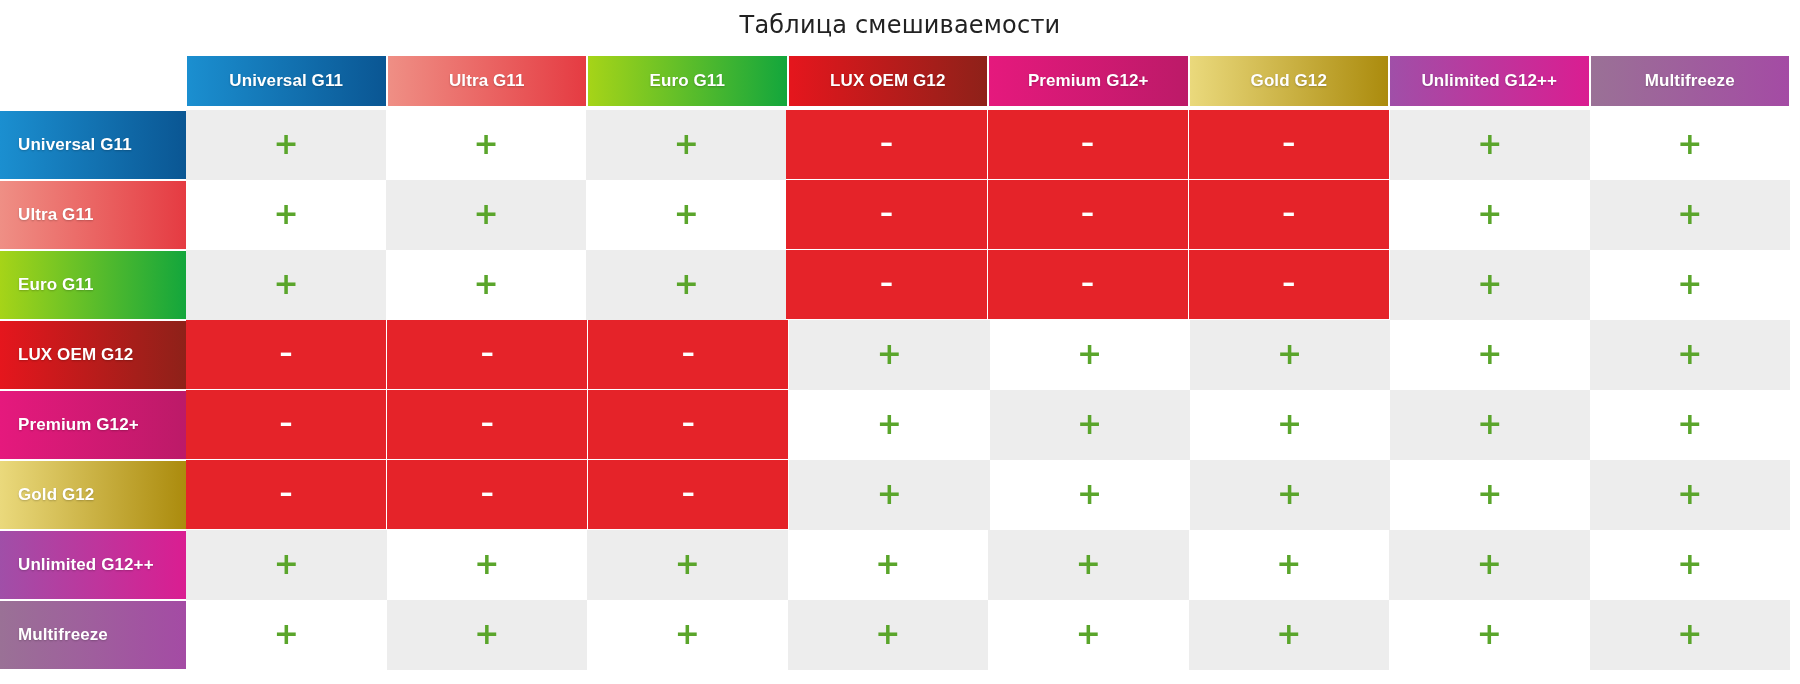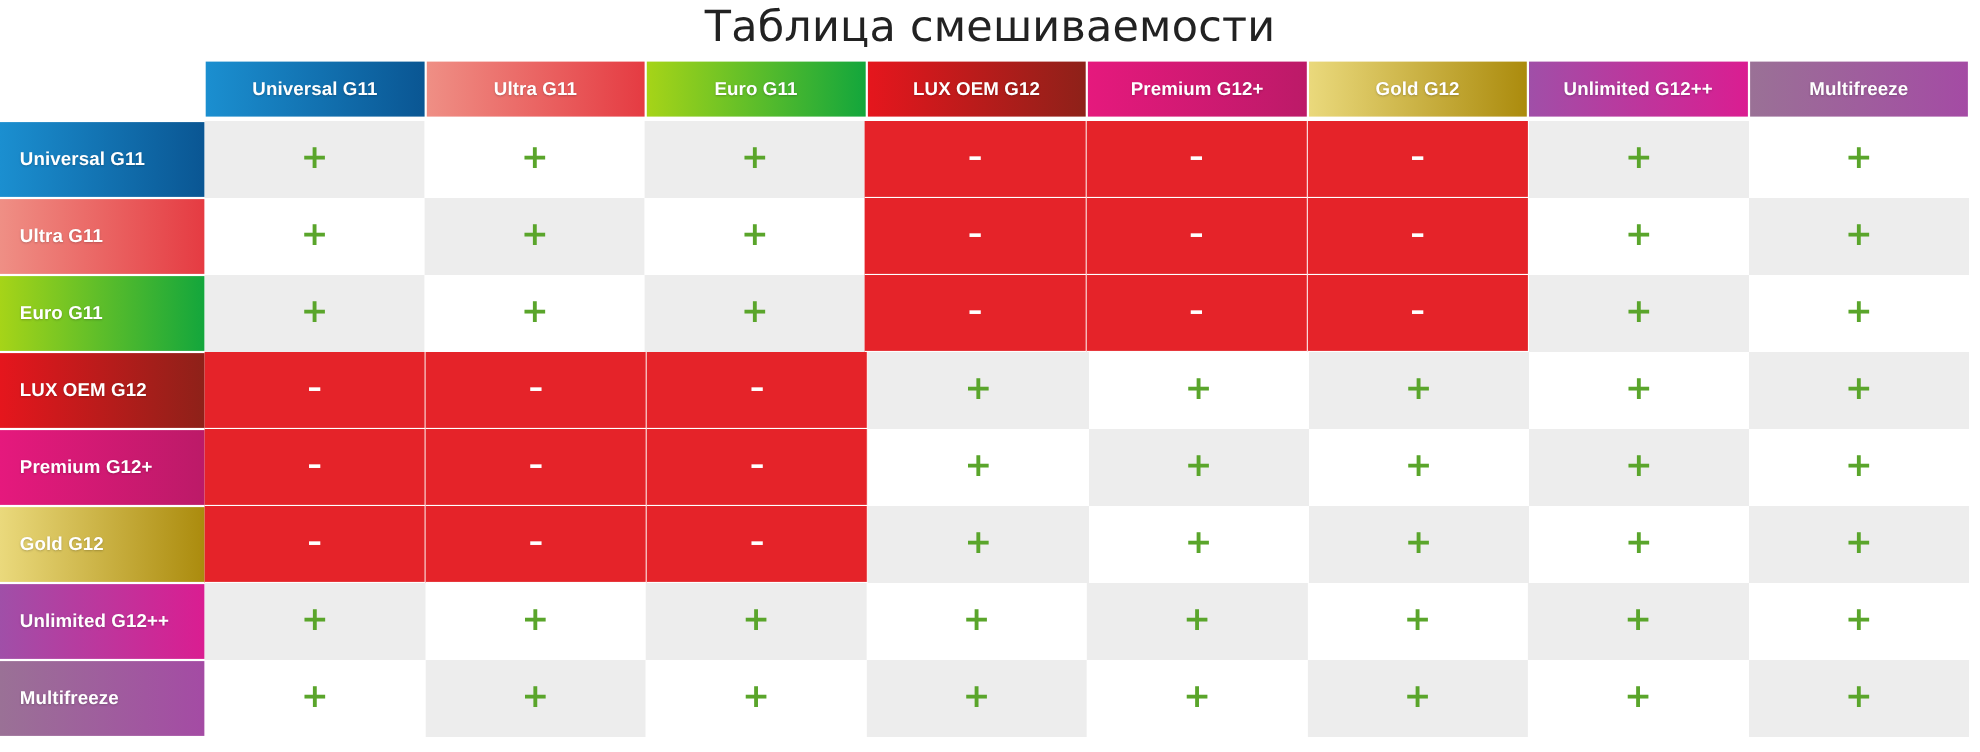--- a/index.html
+++ b/index.html
@@ -9,21 +9,21 @@
   }
   body {
     width: 1800px;
     height: 684px;
     overflow: hidden;
     font-family: "Liberation Sans", sans-serif;
     -webkit-font-smoothing: antialiased;
   }
   #page-title {
     text-align: center;
-    font-size: 39px;
+    font-size: 24px;
     font-weight: 400;
     color: #222222;
     letter-spacing: 0.2px;
     margin: 0;
     padding: 6px 0 10px 0;
     height: 38px;
     line-height: 38px;
     font-family: "DejaVu Sans", sans-serif;
   }
   #matrix {

